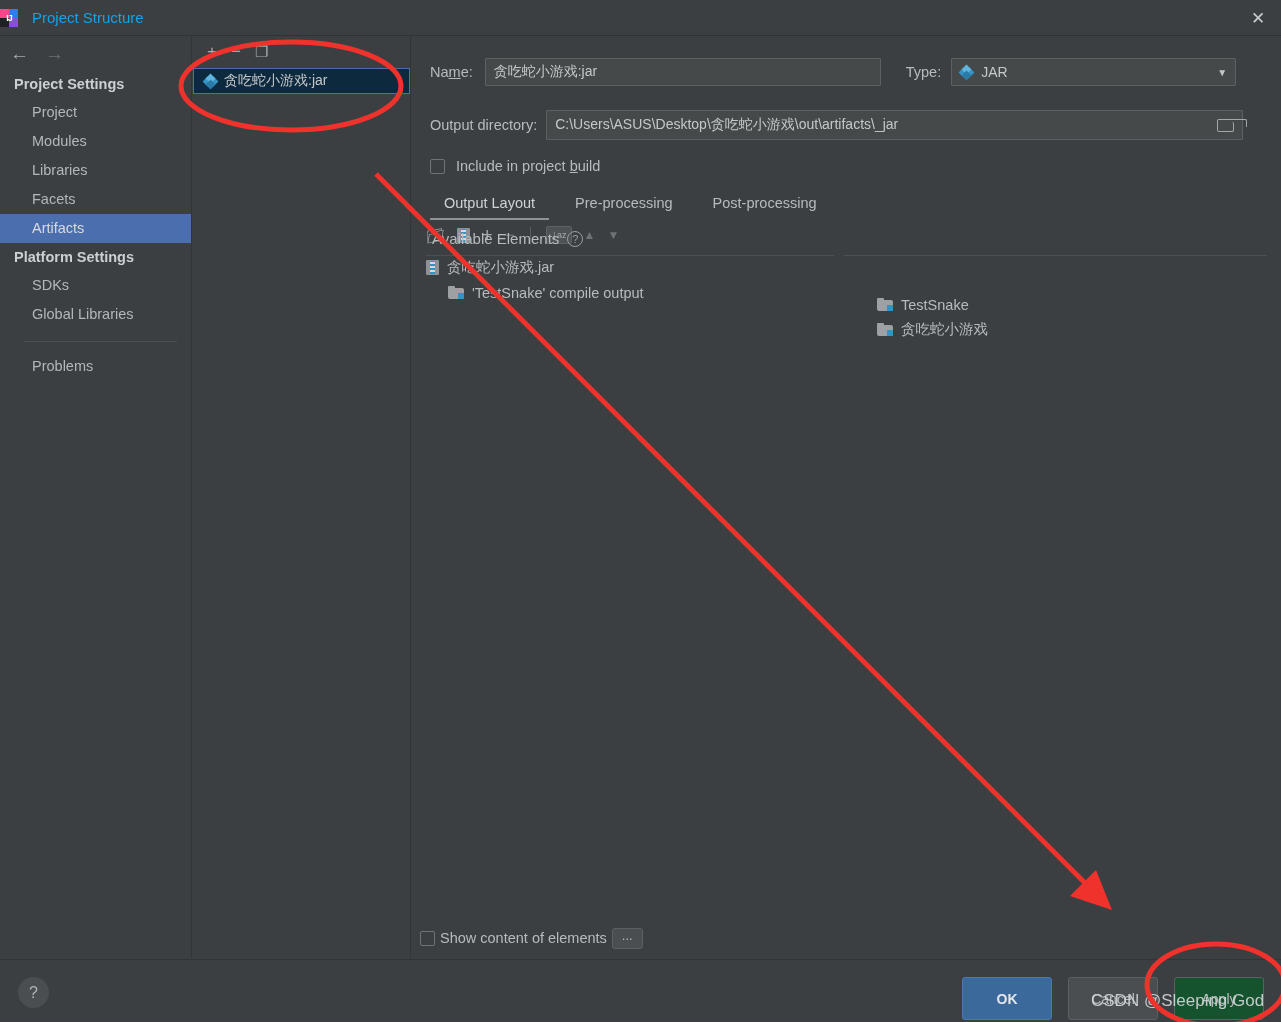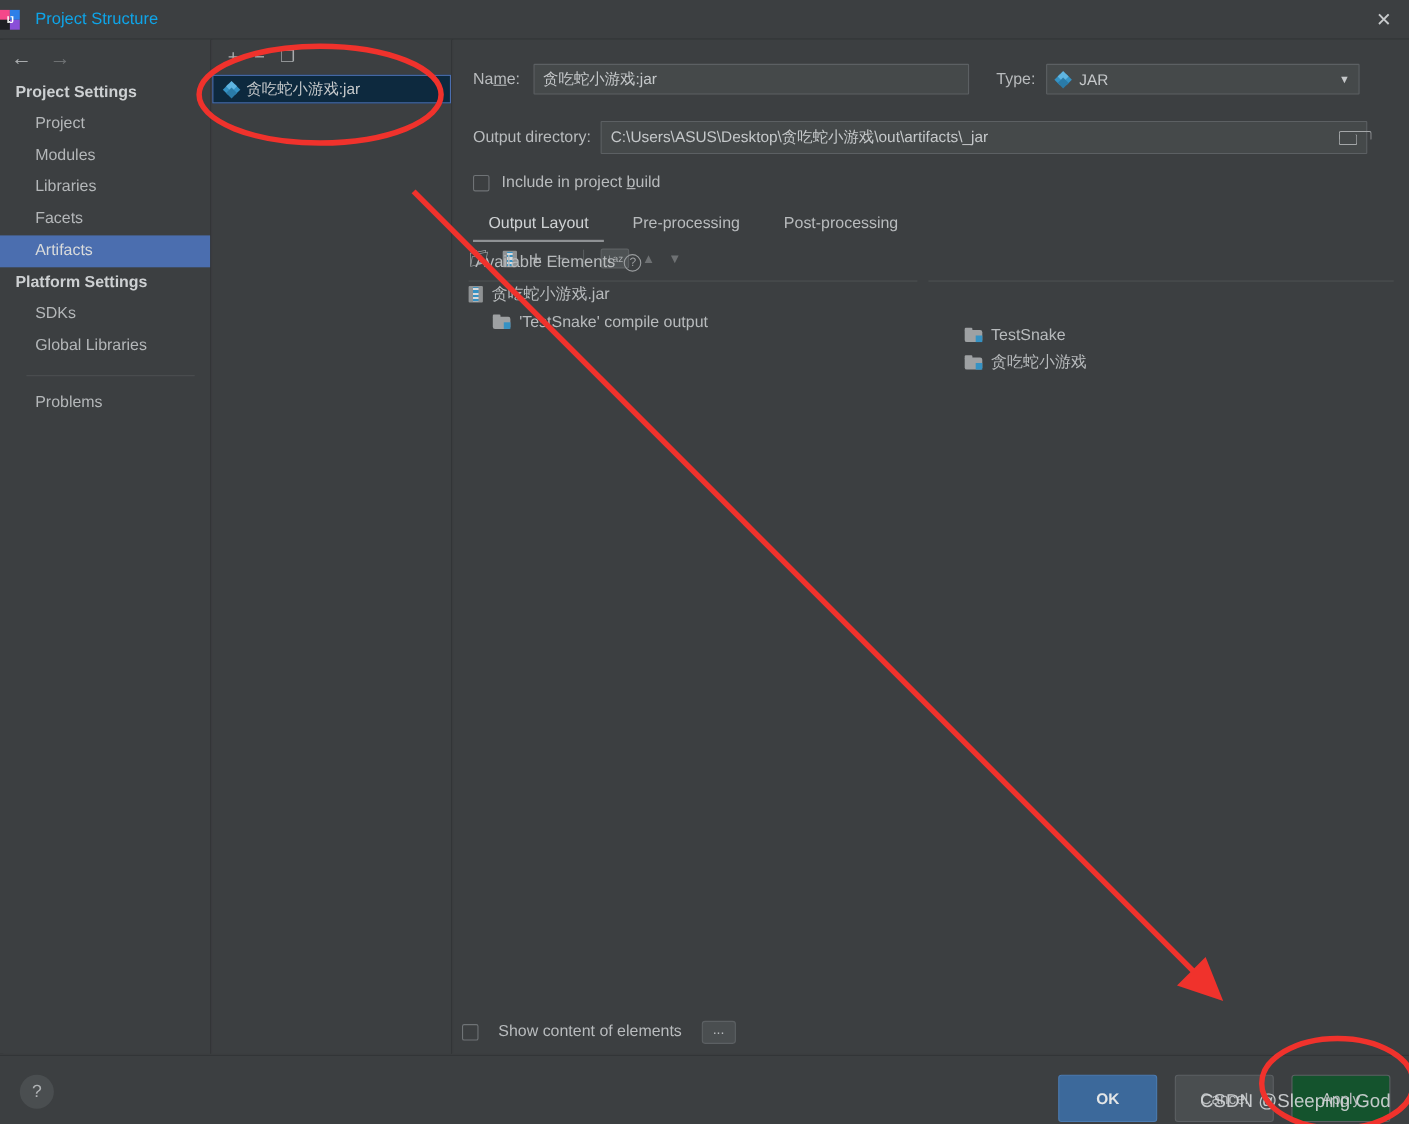--- a/index.html
+++ b/index.html
@@ -339,21 +339,21 @@
   }
 
   
   .bottom-strip {
     position: absolute;
     left: 412px; top: 918px;
     width: 869px; height: 40px;
     display: flex;
     align-items: center;
     padding-left: 8px;
-    gap: 18px;
+    gap: 5px;
   }
   .ellipsis-btn {
     background: #4a4e50;
     border: 1px solid #5c6063;
     border-radius: 3px;
     color: #b8bbbd;
     font-size: 13px;
     padding: 3px 9px 8px 9px;
     line-height: 8px;
     cursor: pointer;

